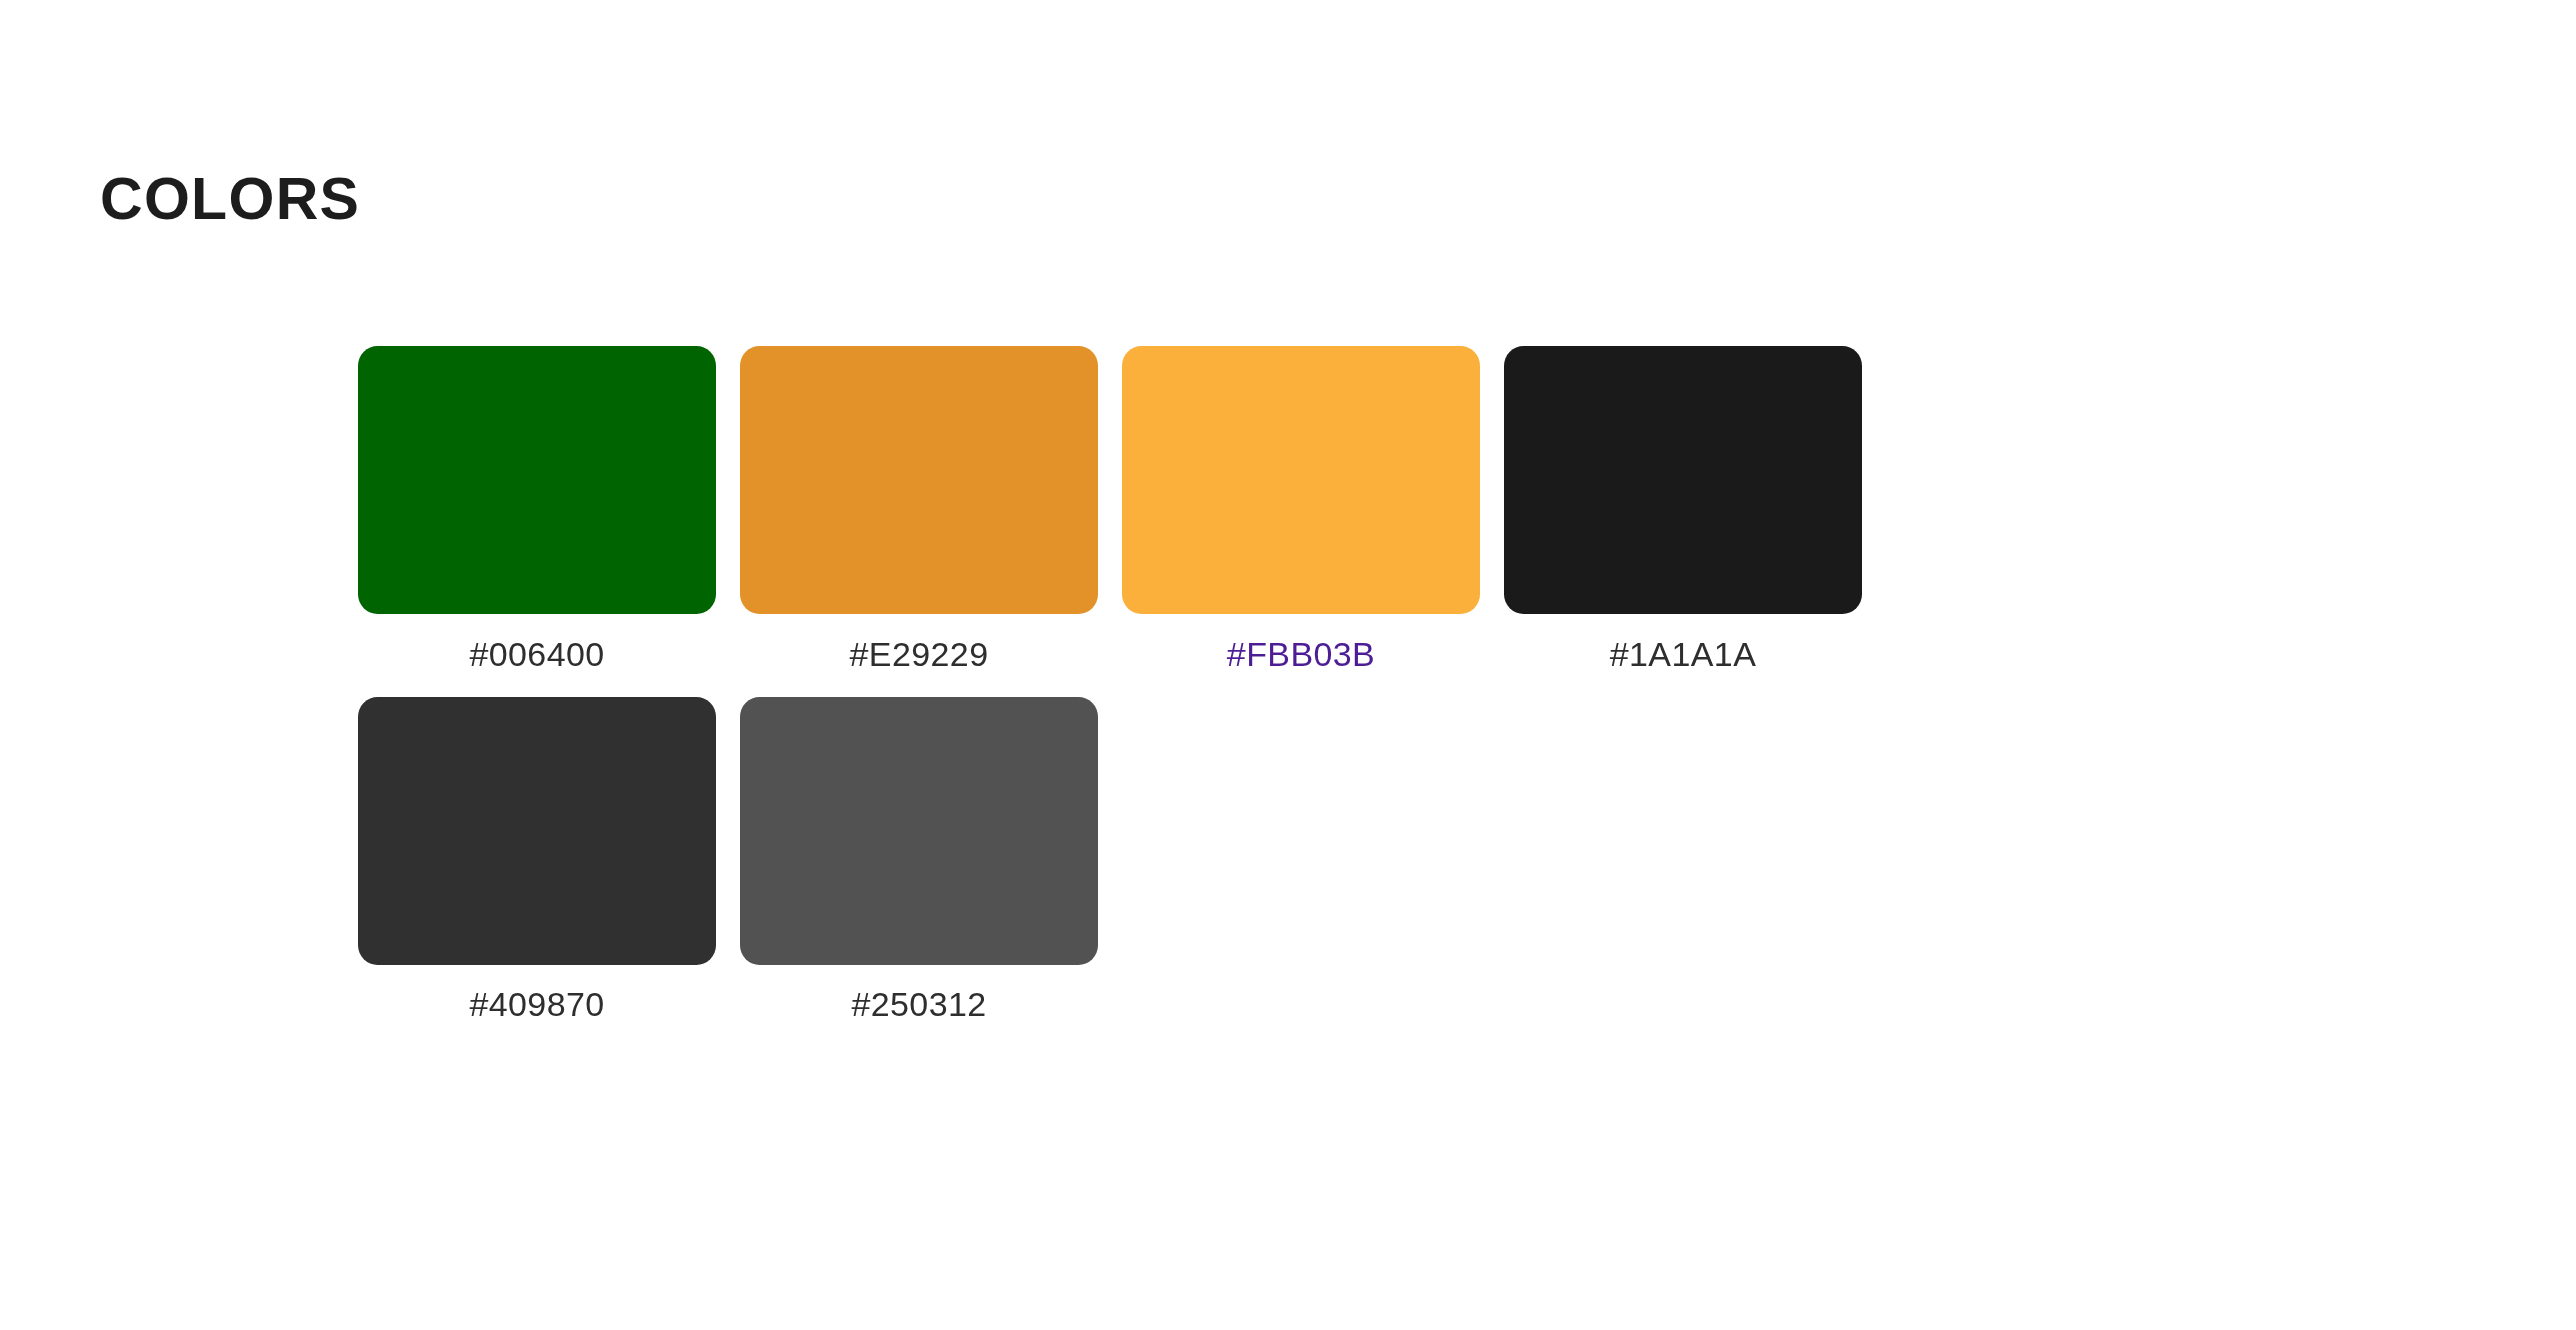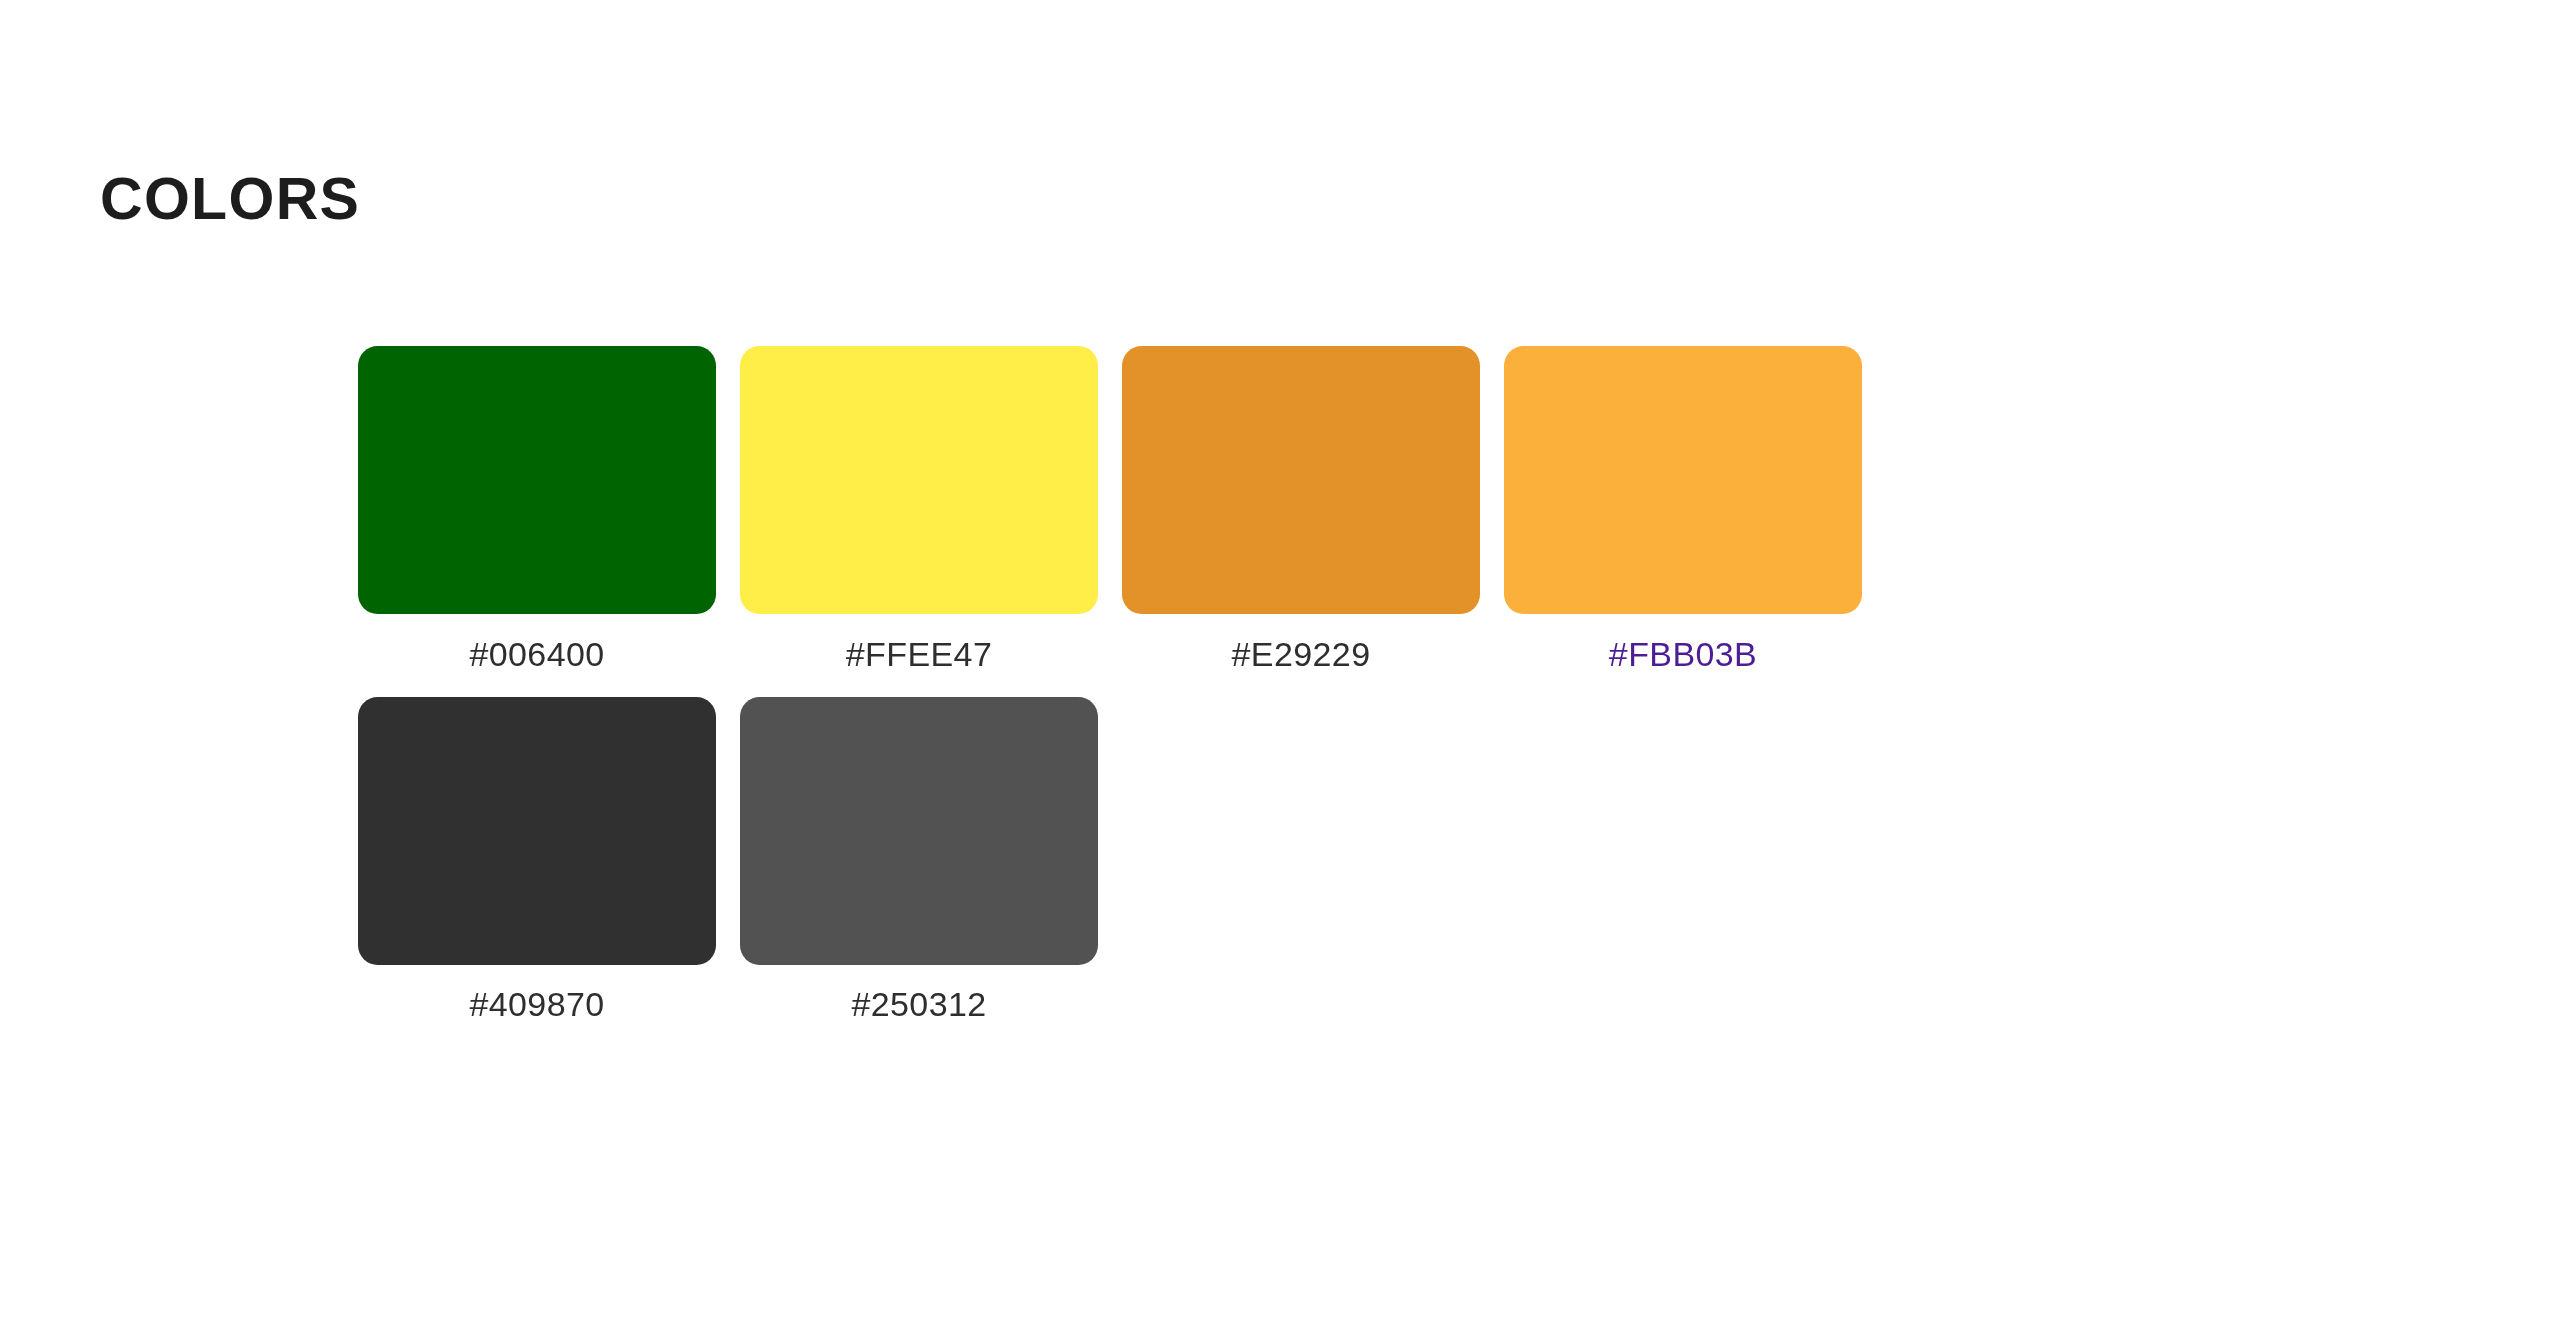--- a/index.html
+++ b/index.html
@@ -86,35 +86,35 @@
 
   <h1 class="page-title" style="color: rgb(29, 29, 29);">COLORS</h1>
 
   <div class="swatch-grid">
 
     <div class="swatch-cell">
       <div class="swatch-chip" style="background: rgb(0, 100, 0);"></div>
       <div class="swatch-label" style="color: rgb(46, 46, 46);">#006400</div>
     </div>
 
-    <div class="swatch-cell">
-      <div class="swatch-chip" style="background: rgb(255, 238, 71);"></div>
-      <div class="swatch-label" style="color: rgb(46, 46, 46);">#FFEE47</div>
-    </div>
 
     <div class="swatch-cell">
       <div class="swatch-chip" style="background: rgb(226, 146, 41);"></div>
       <div class="swatch-label" style="color: rgb(46, 46, 46);">#E29229</div>
     </div>
 
     <div class="swatch-cell">
       <div class="swatch-chip" style="background: rgb(251, 176, 59);"></div>
       <div class="swatch-label" style="color: #4c1d95;">#FBB03B</div>
     </div>
 
+    <div class="swatch-cell">
+      <div class="swatch-chip" style="background: rgb(26, 26, 26);"></div>
+      <div class="swatch-label" style="color: rgb(46, 46, 46);">#1A1A1A</div>
+    </div>
 
     <div class="swatch-cell">
       <div class="swatch-chip" style="background: rgb(48, 48, 48);"></div>
       <div class="swatch-label" style="color: rgb(46, 46, 46);">#409870</div>
     </div>
 
     <div class="swatch-cell">
       <div class="swatch-chip" style="background: rgb(82, 82, 82);"></div>
       <div class="swatch-label" style="color: rgb(46, 46, 46);">#250312</div>
     </div>

